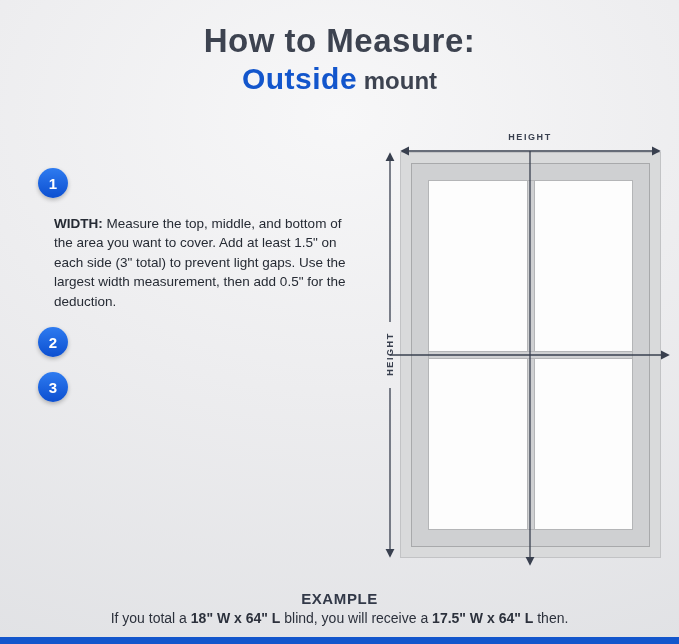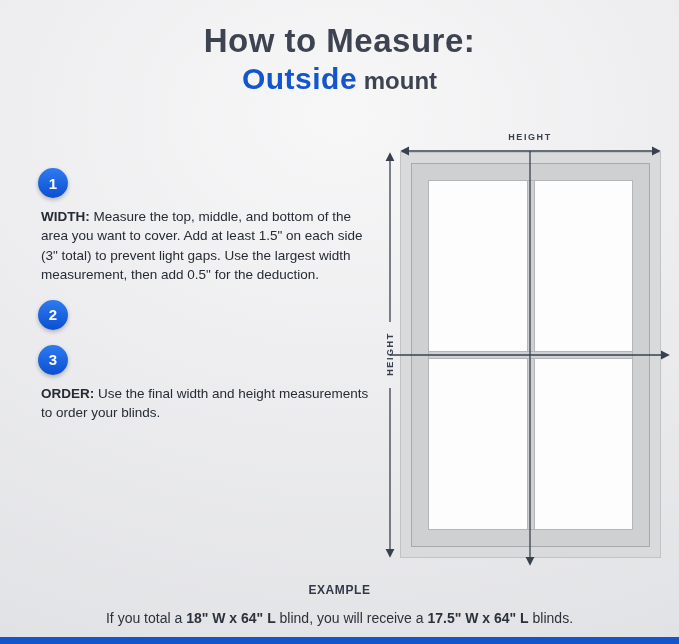--- a/index.html
+++ b/index.html
@@ -24,21 +24,21 @@
   .steps{position:absolute;left:38px;top:168px;width:338px;}
   .step{margin-bottom:15px;}
   .badge{
     width:30px;height:30px;border-radius:50%;
     background:linear-gradient(180deg,#2e7bf0,#0c4fd0);
     color:#fff;font-weight:700;font-size:15px;
     display:flex;align-items:center;justify-content:center;
     box-shadow:0 2px 4px rgba(0,0,0,.25);
     margin-bottom:9px;
   }
-  .step p{margin:3px;font-size:13.5px;line-height:1.44;color:#262b34;}
+  .step p{margin:16px;font-size:13.5px;line-height:1.44;color:#262b34;}
   .step strong{font-weight:700;}
 
   
   .diagram{position:absolute;left:374px;top:126px;width:302px;height:452px;}
   .mount-area{
     position:absolute;left:26px;top:26px;width:261px;height:406px;
     background:#d9dadb;border:1px solid #c2c3c5;box-sizing:border-box;
   }
   .window-frame{
     position:absolute;left:37px;top:37px;width:239px;height:384px;
@@ -61,21 +61,21 @@
   .arrow-head{fill:var(--line-dark);}
   .dim-label{
     position:absolute;font-size:9px;font-weight:700;letter-spacing:1.6px;
     color:var(--line-dark);text-align:center;
   }
   .width-label{left:116px;top:6px;width:80px;}
   .height-label{left:-14px;top:223px;width:60px;transform:rotate(-90deg);transform-origin:center;}
 
   
   footer{position:absolute;left:0;right:0;bottom:0;text-align:center;}
-  .example-heading{font-size:12px;font-weight:700;color:#323948;letter-spacing:.6px;margin-bottom:13px;}
+  .example-heading{font-size:15px;font-weight:700;color:#323948;letter-spacing:.6px;margin-bottom:3px;}
   .example-text{margin:0 0 11px;font-size:14px;color:#2c313c;}
   .example-text strong{font-weight:700;}
   .bottom-bar{height:7px;background:var(--accent-blue);}
 </style>
 </head>
 <body>
 
 <div class="page">
 
   <header>
@@ -88,21 +88,20 @@
   <div class="steps">
     <div class="step">
       <div class="badge">1</div>
       <p><strong>WIDTH:</strong> <span>Measure the top, middle, and bottom of the area you want to cover. Add at least 1.5" on each side (3" total) to prevent light gaps. Use the largest width measurement, then add 0.5" for the deduction.</span></p>
     </div>
     <div class="step">
       <div class="badge">2</div>
     </div>
     <div class="step">
       <div class="badge">3</div>
-      <p><strong>ORDER:</strong> <span>Use the final width and height measurements to order your blinds.</span></p>
     </div>
   </div>
 
   <div class="diagram">
     <div class="mount-area"></div>
     <div class="window-frame"></div>
     <div class="window-glass">
       <div class="muntin-v"></div>
       <div class="muntin-h"></div>
     </div>
@@ -123,17 +122,17 @@
 
       <line x1="16" y1="229" x2="294" y2="229" marker-end="url(#arr)"></line>
     </svg>
 
     <div class="dim-label width-label">HEIGHT</div>
     <div class="dim-label height-label">HEIGHT</div>
   </div>
 
   <footer>
     <div class="example-heading">EXAMPLE</div>
-    <p class="example-text"><span>If you total a </span><strong>18" W x 64" L</strong><span> blind, you will receive a </span><strong>17.5" W x 64" L</strong><span> blinds.</span></p>
+    <p class="example-text"><span>If you total a </span><strong>18" W x 64" L</strong><span> blind, you will receive a </span><strong>17.5" W x 64" L</strong><span> then.</span></p>
     <div class="bottom-bar"></div>
   </footer>
 
 </div>
 
 </body></html>

